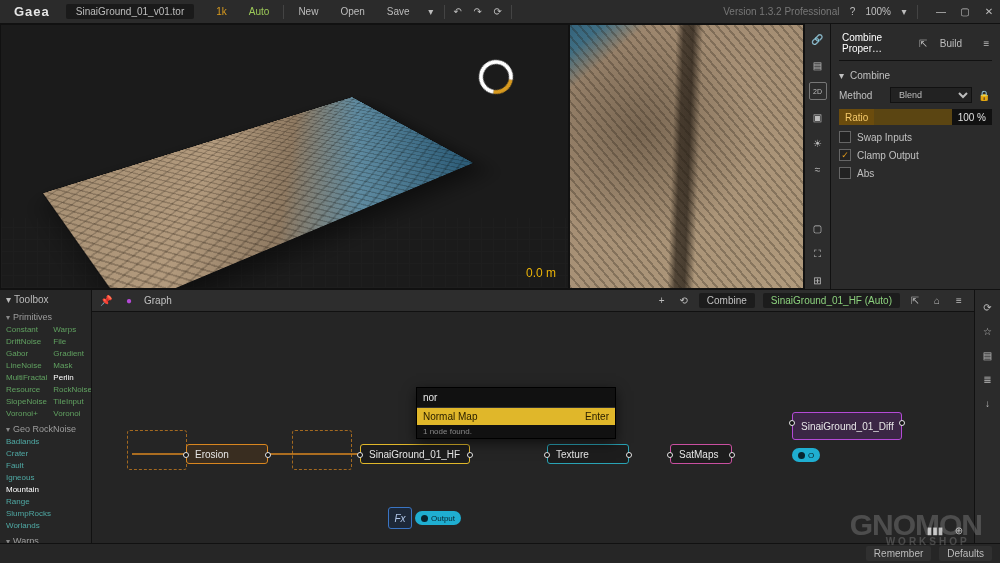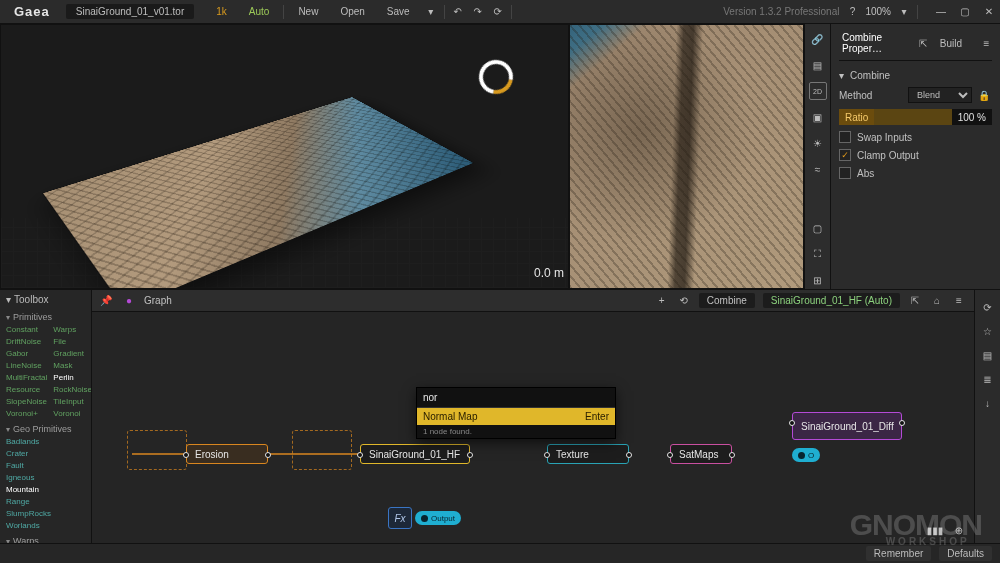--- a/index.html
+++ b/index.html
@@ -39,37 +39,37 @@
     position:absolute; inset:0;
     background: linear-gradient(140deg, #33627a 0%, #3f6f85 6%, #a18a71 14%, #b09a7c 100%);
   }
   .vp2surf::after { content:""; position:absolute; inset:0;
     background:
       radial-gradient(circle at 30% 40%, rgba(40,30,20,.35), transparent 50%),
       repeating-linear-gradient(50deg, rgba(35,28,18,.28) 0 2px, transparent 2px 7px),
       linear-gradient(92deg, transparent 44%, rgba(20,15,10,.6) 47%, rgba(20,15,10,.65) 51%, transparent 55%);
   }
   .spinner { position:absolute; top:35px; right:55px; width:34px; height:34px; border:4px solid #fff; border-bottom-color:#d89a1f; border-radius:50%; transform:rotate(-35deg);}
-  .coord { position:absolute; bottom:8px; right:4px; color:#e5e5e5; font-size:12px; }
+  .coord { position:absolute; bottom:8px; right:12px; color:#eab308; font-size:12px; }
   .vp-gridfloor { position:absolute; left:0; right:0; bottom:0; height:70px;
     background:
       repeating-linear-gradient(0deg, #222 0 1px, transparent 1px 12px),
       repeating-linear-gradient(90deg, #222 0 1px, transparent 1px 12px);
     opacity:.45;
   }
   .rtoolbar { width:26px; background:#2d2d2d; display:flex; flex-direction:column; align-items:center; gap:8px; padding-top:6px; border-left:1px solid #111;}
   .rtoolbar .tb-ico { width:18px; height:18px; }
 
   .proppanel { width:170px; background:#2b2b2b; border-left:1px solid #111; font-size:9px; padding:6px 8px; }
   .proppanel .hdr { display:flex; align-items:center; gap:8px; border-bottom:1px solid #111; padding-bottom:4px; margin-bottom:6px;}
   .proppanel .hdr .tab { color:#bdbdbd; padding:2px 3px; cursor:pointer;}
   .proppanel .hdr .tab.on { color:#fff; }
   .prow { display:flex; align-items:center; gap:6px; padding:3px 0; }
   .prow select, .prow input[type=text] { background:#222; border:1px solid #111; color:#bdbdbd; height:16px; font-size:9px; padding:0 4px;}
-  .prow.sel select { width:64px; }
+  .prow.sel select { width:82px; }
   .ratio { display:flex; align-items:center; background:#111; height:16px; }
   .ratio .lbl { background:#6b4c0d; color:#f5c96a; padding:2px 6px; height:100%; display:flex; align-items:center;}
   .ratio .bar { flex:1; background:linear-gradient(90deg,#5b4512 0%,#5b4512 100%); height:100%;}
   .ratio .val { padding:0 6px; color:#e0e0e0;}
   .chk { width:12px; height:12px; border:1px solid #666; background:#222; display:inline-flex; align-items:center; justify-content:center;}
   .chk.on::after{content:"✓"; color:#e39a1a; font-size:9px;}
 
   
   .lower { height: 254px; display:flex; border-top:1px solid #111;}
   .toolbox { width:92px; background:#262626; padding:4px 6px; overflow:hidden; border-right:1px solid #111;}
@@ -237,21 +237,21 @@
           <li>Warps</li>
           <li>File</li>
           <li>Gradient</li>
           <li>Mask</li>
           <li class="sel">Perlin</li>
           <li>RockNoise</li>
           <li>TileInput</li>
           <li>Voronoi</li>
         </ul>
     </div>
-    <h4>Geo Primitives</h4>
+    <h4>Geo RockNoise</h4>
     <div class="tb-cols cat-teal">
       <ul id="geo_a">
           <li>Badlands</li>
           <li>Crater</li>
           <li>Fault</li>
           <li>Igneous</li>
           <li class="sel">Mountain</li>
           <li>Range</li>
           <li>SlumpRocks</li>
           <li>Worlands</li>

